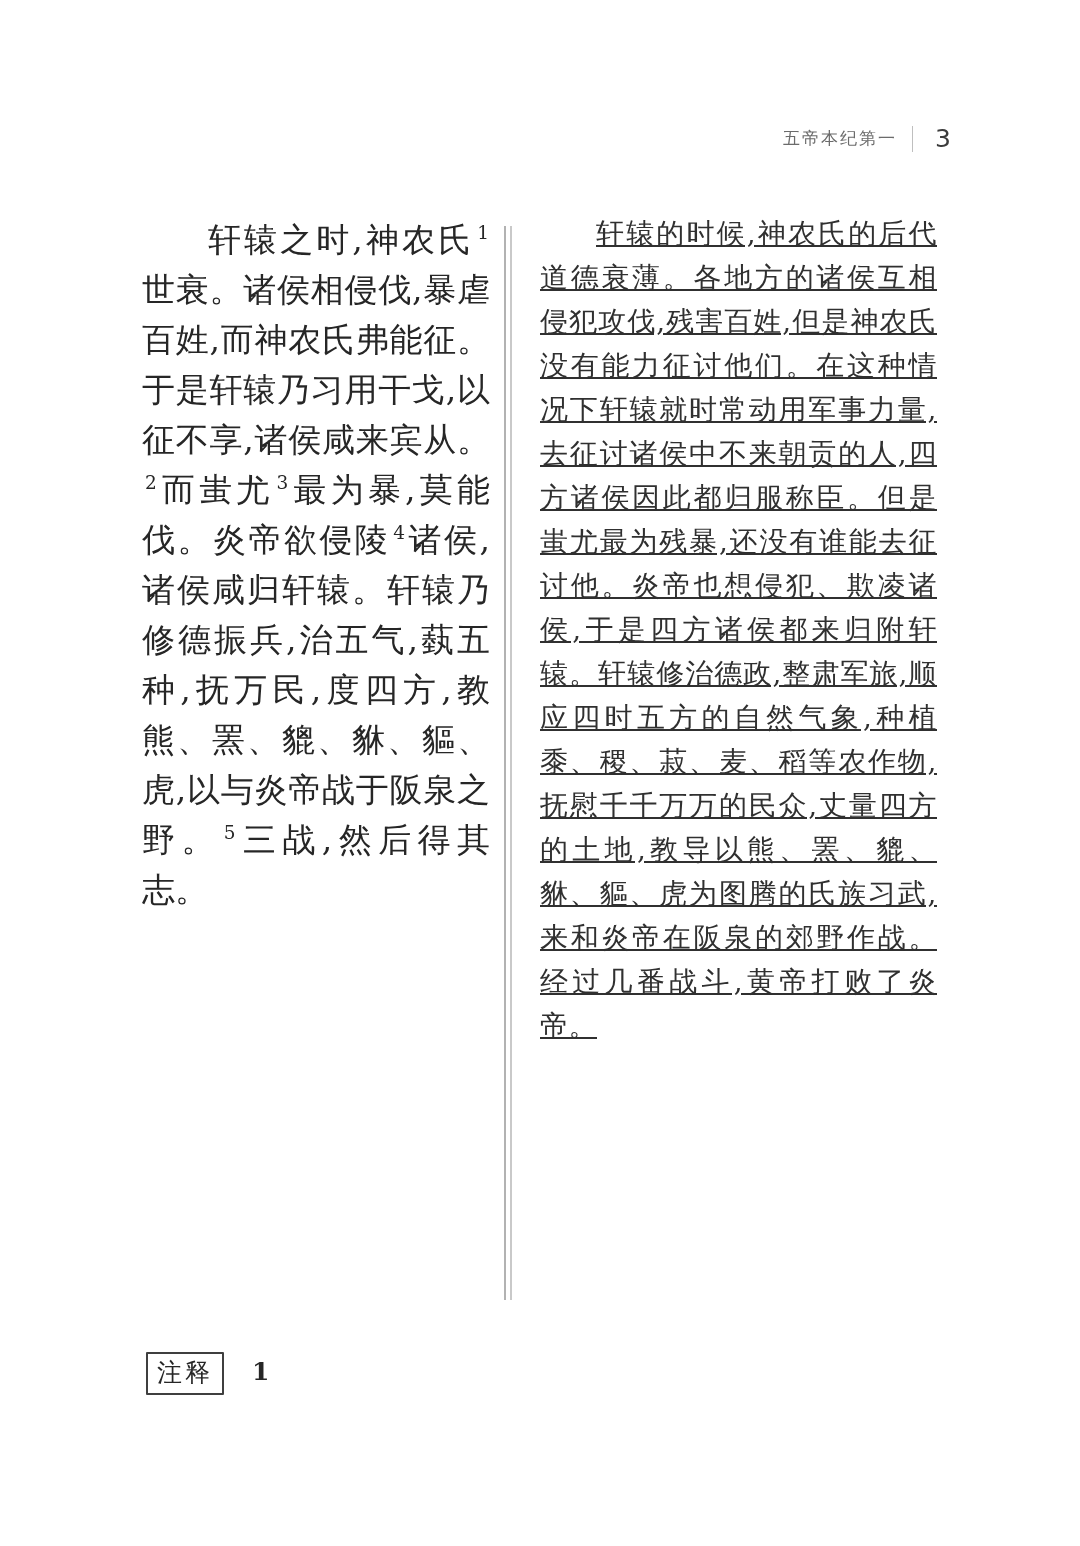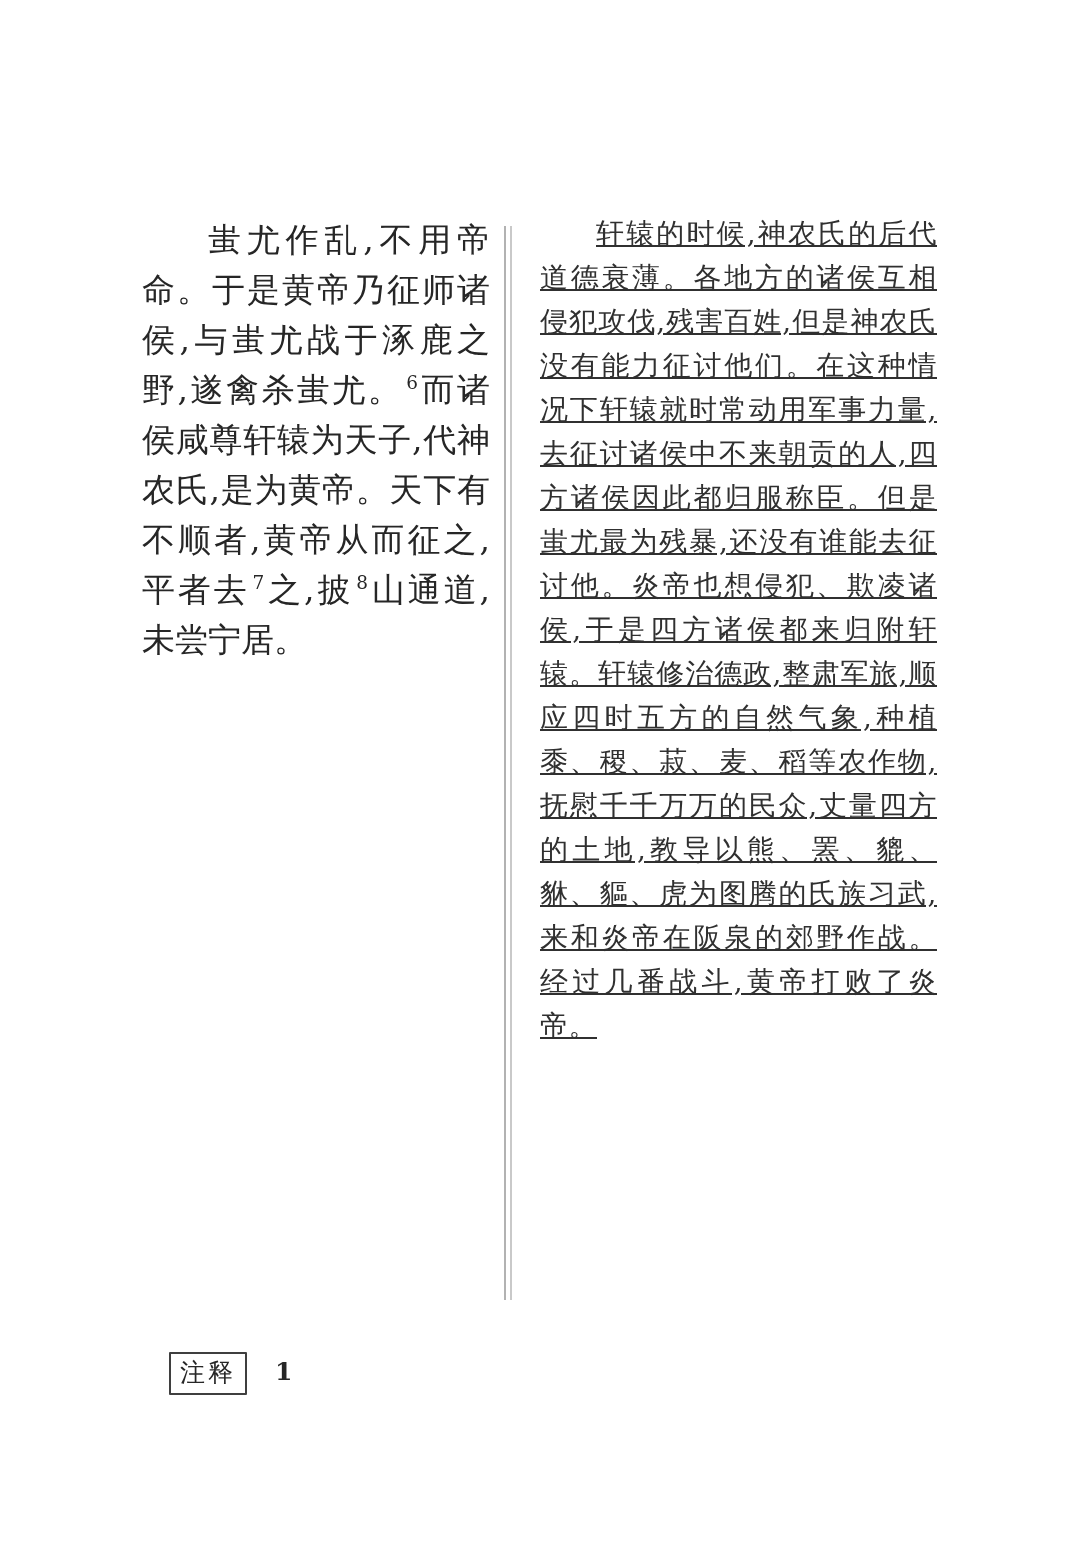--- a/index.html
+++ b/index.html
@@ -91,21 +91,20 @@
   .footnote {
     position: absolute;
     left: 146px;
     top: 1352px;
     width: 800px;
     display: flex;
     align-items: flex-start;
     font-size: 25px;
     line-height: 40px;
     color: #262626;
-    margin-left: 23px;
   }
   .note-label {
     border: 2px solid #3f3f3f;
     border-radius: 1px;
     padding: 1px 9px 2px;
     font-size: 25px;
     letter-spacing: 3px;
     line-height: 36px;
     white-space: nowrap;
     flex: 0 0 auto;
@@ -120,23 +119,28 @@
     flex: 1 1 auto;
     text-align: justify;
     font-feature-settings: "halt" 1;
   }
 </style>
 </head>
 <body>
 
 <div class="page">
 
+  <header class="page-header">
+    <span class="chapter-title">五帝本纪第一</span>
+    <span class="header-divider"></span>
+    <span class="page-number">3</span>
+  </header>
 
   <section class="col col-classical">
-      <p>蚩尤作乱,不用帝命。于是黄帝乃征师诸侯,与蚩尤战于涿鹿之野,遂禽杀蚩尤。<sup class="fn">6</sup>而诸侯咸尊轩辕为天子,代神农氏,是为黄帝。天下有不顺者,黄帝从而征之,平者去<sup class="fn">7</sup>之,披<sup class="fn">8</sup>山通道,未尝宁居。</p>
+      <p>轩辕之时,神农氏<sup class="fn">1</sup>世衰。诸侯相侵伐,暴虐百姓,而神农氏弗能征。于是轩辕乃习用干戈,以征不享,诸侯咸来宾从。<sup class="fn">2</sup>而蚩尤<sup class="fn">3</sup>最为暴,莫能伐。炎帝欲侵陵<sup class="fn">4</sup>诸侯,诸侯咸归轩辕。轩辕乃修德振兵,治五气,蓺五种,抚万民,度四方,教熊、罴、貔、貅、貙、虎,以与炎帝战于阪泉之野。<sup class="fn">5</sup>三战,然后得其志。</p>
     </section>
 
   <div class="column-divider"></div>
 
   <section class="col col-translation">
       <p>轩辕的时候,神农氏的后代道德衰薄。各地方的诸侯互相侵犯攻伐,残害百姓,但是神农氏没有能力征讨他们。在这种情况下轩辕就时常动用军事力量,去征讨诸侯中不来朝贡的人,四方诸侯因此都归服称臣。但是蚩尤最为残暴,还没有谁能去征讨他。炎帝也想侵犯、欺凌诸侯,于是四方诸侯都来归附轩辕。轩辕修治德政,整肃军旅,顺应四时五方的自然气象,种植黍、稷、菽、麦、稻等农作物,抚慰千千万万的民众,丈量四方的土地,教导以熊、罴、貔、貅、貙、虎为图腾的氏族习武,来和炎帝在阪泉的郊野作战。经过几番战斗,黄帝打败了炎帝。</p>
     </section>
 
   <footer class="footnote">
     <span class="note-label">注释</span>

